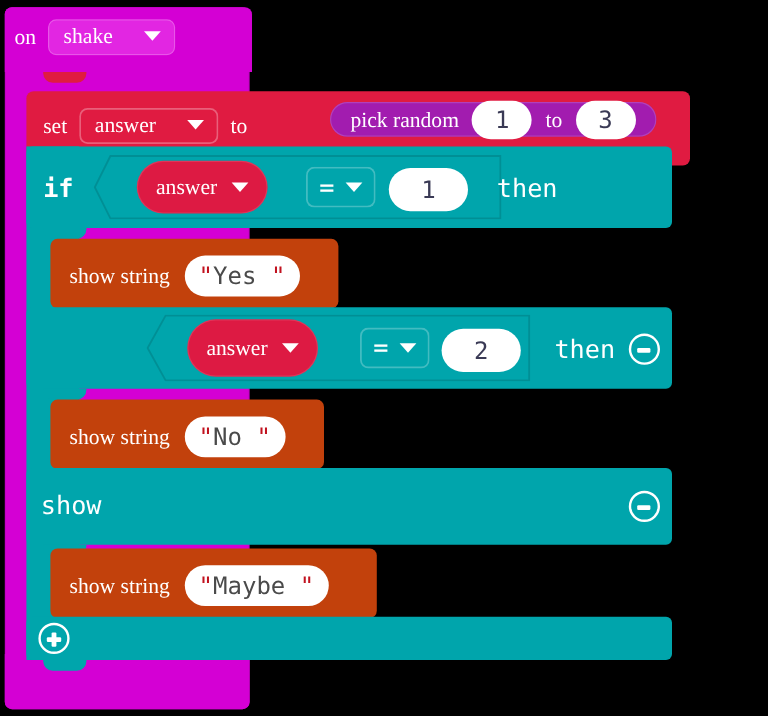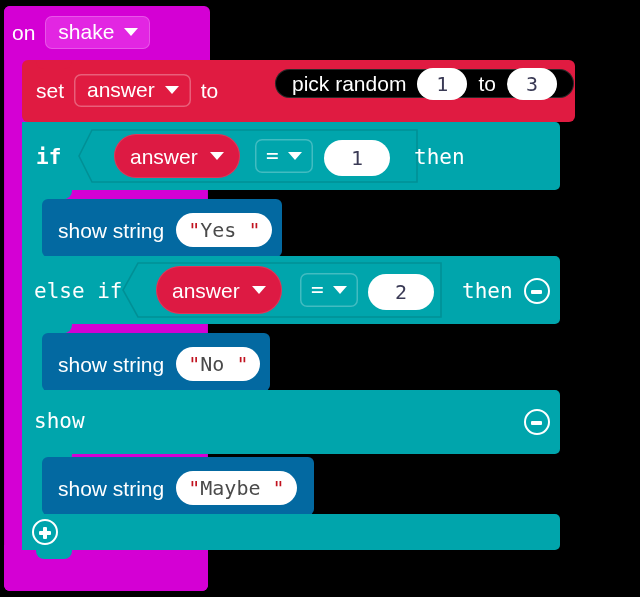--- a/index.html
+++ b/index.html
@@ -18,22 +18,22 @@
   #stage {
     position: absolute;
     left: 0; top: 0;
     width: 640px;
     height: 597px;
   }
 
   
   .blk-label {
     color: #ffffff;
-    font-family: Liberation Sans, sans-serif;
-    font-size: 21px;
+    font-family: Liberation Serif, serif;
+    font-size: 18px;
     letter-spacing: 0px;
     white-space: pre;
     line-height: 1;
   }
 
   
   .event-wrap {
     position: absolute;
     left: 4px;
     top: 6px;
@@ -66,41 +66,41 @@
     position: absolute;
     left: 12px;
     top: 16px;
     display: flex;
     align-items: center;
     gap: 10px;
   }
   .dropdown-field {
     display: inline-flex;
     align-items: center;
-    gap: 10px;
+    gap: 26px;
     border-radius: 7px;
     padding: 5px 12px 7px 13px;
   }
   .dd-magenta {
     background: #E226E2;
     box-shadow: inset 0 0 0 1px rgba(255,255,255,0.22);
   }
   .caret {
     display: inline-block;
     width: 0; height: 0;
     border-left: 7px solid transparent;
     border-right: 7px solid transparent;
     border-top: 8px solid #ffffff;
   }
 
   
   .set-block {
     position: absolute;
     left: 22px;
-    top: 60px;
+    top: 76px;
     width: 553px;
     height: 62px;
     background: #E01B41;
     border-radius: 6px;
   }
   .set-notch-top {
     position: absolute;
     left: 36px;
     top: 60px;
     width: 36px;
@@ -124,21 +124,21 @@
   
   .reporter-purple {
     position: absolute;
     left: 253px;
     top: 9px;
     height: 29px;
     display: flex;
     align-items: center;
     gap: 11px;
     padding: 0 17px;
-    background: #000000;
+    background: #a21caf;
     border-radius: 24px;
     box-shadow: inset 0 0 0 1px rgba(255,255,255,0.16);
   }
   .num-oval {
     display: inline-flex;
     align-items: center;
     justify-content: center;
     min-width: 36px;
     height: 32px;
     padding: 0 7px;
@@ -203,21 +203,21 @@
   .op-eq {
     color: #ffffff;
     font-size: 21px;
     font-family: "DejaVu Sans Mono", "Liberation Mono", monospace;
     line-height: 1;
   }
 
   
   .show-block {
     position: absolute;
-    background: #0369a1;
+    background: #c2410c;
     border-radius: 6px;
   }
   .show-notch {
     position: absolute;
     width: 36px;
     height: 9px;
     background: #2196F8;
     border-radius: 0 0 8px 8px;
   }
   .show-inner {
@@ -341,21 +341,20 @@
   <div class="show-block" style="left:42px; top:199px; width:240px; height:58px;">
     <div class="show-inner">
       <span class="blk-label">show string</span>
       <span class="str-oval"><span class="q">"</span><span>Yes </span><span class="q">"</span></span>
     </div>
   </div>
   <div class="show-notch" style="left:56px; top:257px;"></div>
 
   <div class="teal-row" style="left:22px; top:256px; width:538px; height:68px;"></div>
   <div class="teal-notch" style="left:36px; top:324px;"></div>
-  <span class="row-label" style="left:34px; top:281px;">else if</span>
 
   <svg style="position:absolute; left:122px; top:262px;" width="320" height="56">
     <polygon points="16,1 319,1 319,55 16,55 1,28" fill="none" stroke="rgba(0,0,0,0.13)" stroke-width="1.6"></polygon>
   </svg>
 
   <div class="var-red" style="left:156px; top:266px; height:48px;">
     <span class="blk-label">answer</span>
     <span class="caret"></span>
   </div>
   <div class="op-field" style="left:300px; top:273px; height:34px;">

